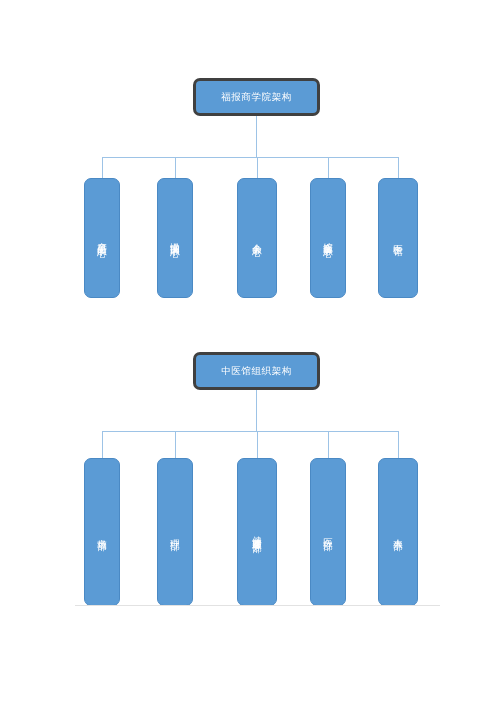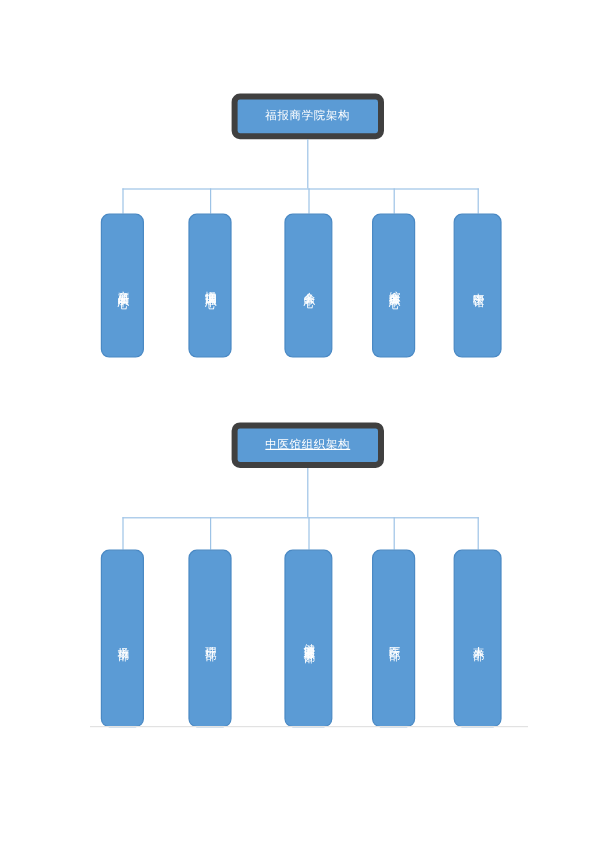--- a/index.html
+++ b/index.html
@@ -28,21 +28,21 @@
     left: 0;
     width: 500px;
   }
   #chart-0 { top: 0px;   height: 310px; }
 
   
   .root-node {
     position: absolute;
     box-sizing: border-box;
     background: #5B9BD5;
-    border: 5px solid #404040;
+    border: 3px solid #404040;
     border-radius: 7px;
     display: flex;
     align-items: center;
     justify-content: center;
     color: #ffffff;
     font-size: 9.5px;
     letter-spacing: 0.6px;
     line-height: 1.1;
     white-space: nowrap;
   }
@@ -119,21 +119,21 @@
       <span class="leaf-label">综合服务中心</span>
     </div>
 
     <div class="leaf-node" style="left:378px; top:178px; width:40px; height:120px;">
       <span class="leaf-label">中医馆</span>
     </div>
   </div>
 
   <div class="chart" id="chart-1-wrap" style="top:0; height:707px;">
 
-    <div class="root-node" style="left:193px; top:352px; width:127px; height:38px;text-decoration:underline;">中医馆组织架构</div>
+    <div class="root-node" style="left:193px; top:352px; width:127px; height:38px;">中医馆组织架构</div>
 
     <div class="conn conn-v" style="left:256px; top:390px; height:41px;"></div>
 
     <div class="conn conn-h" style="left:102px; top:431px; width:297px;"></div>
 
     <div class="conn conn-v" style="left:102px; top:431px; height:27px;"></div>
     <div class="conn conn-v" style="left:175px; top:431px; height:27px;"></div>
     <div class="conn conn-v" style="left:257px; top:431px; height:27px;"></div>
     <div class="conn conn-v" style="left:328px; top:431px; height:27px;"></div>
     <div class="conn conn-v" style="left:398px; top:431px; height:27px;"></div>

